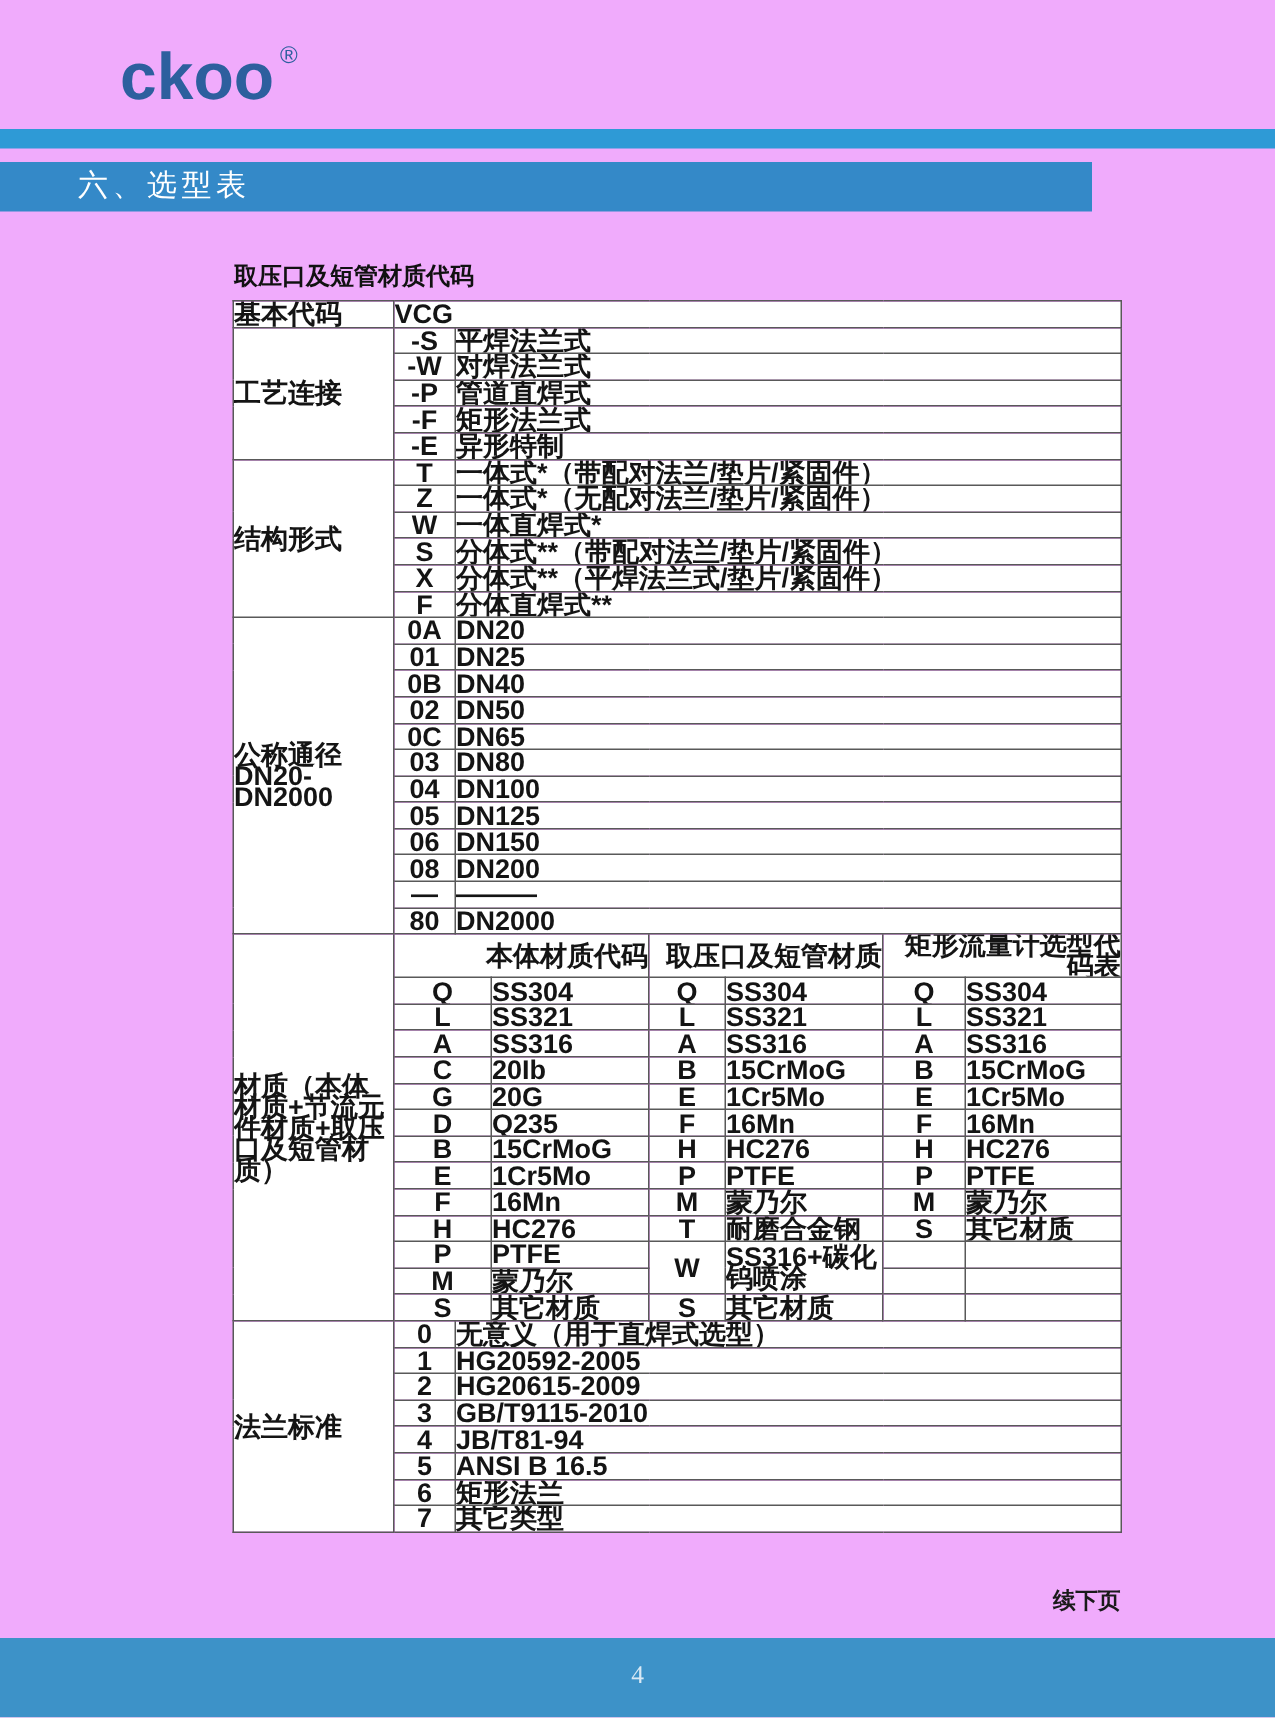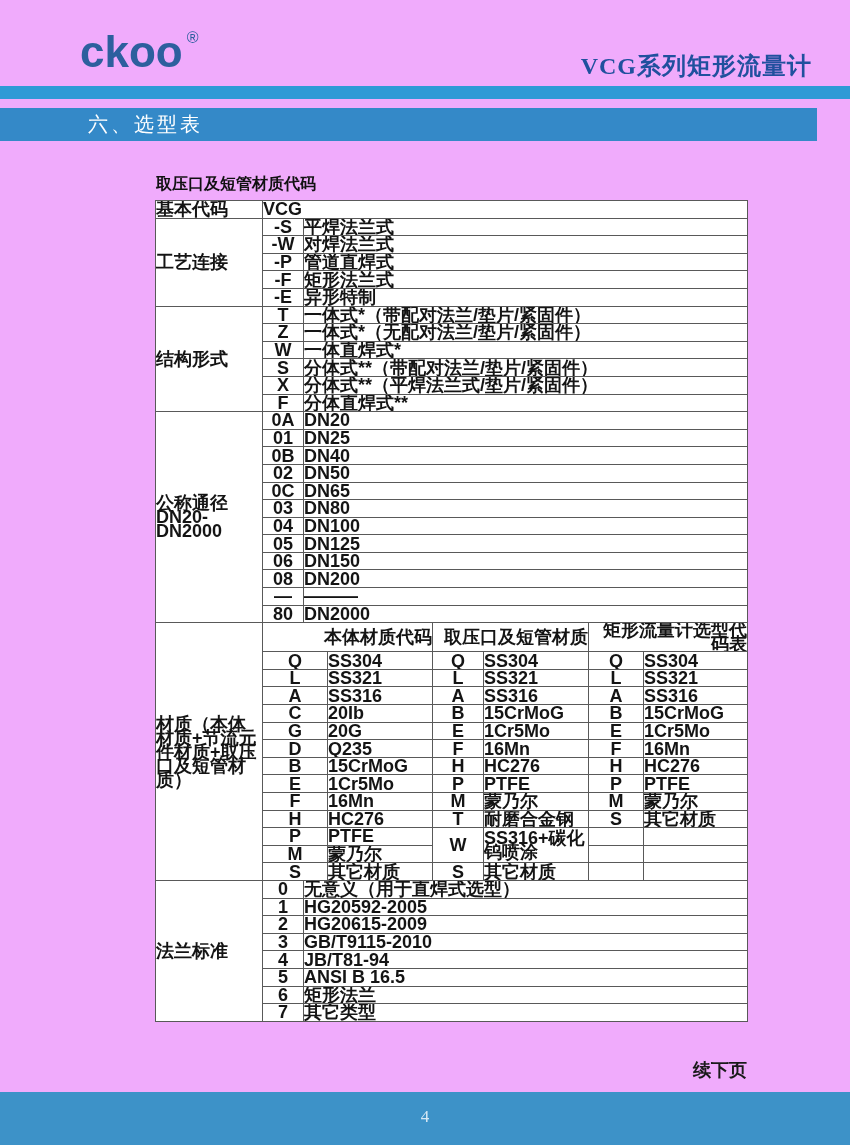--- a/index.html
+++ b/index.html
@@ -23,23 +23,23 @@
     position:absolute; right:38px; top:50px;
     font-family:"Liberation Serif","DejaVu Serif",serif;
     font-weight:bold; font-size:24px; color:var(--title,#20509E);
     letter-spacing:1px;
   }
   .bar-thin {
     position:absolute; left:0; top:86px; width:850px; height:13px;
     background:var(--bar1,#2E9AD6);
   }
   .banner {
-    position:absolute; left:0; top:108px; width:817px; height:33px;
+    position:absolute; left:0; top:108px; width:728px; height:33px;
     background:var(--bar2,#3489C8); color:#ffffff;
-    font-size:20px; line-height:33px; padding-left:88px; letter-spacing:3px;
+    font-size:20px; line-height:33px; padding-left:52px; letter-spacing:3px;
   }
   
   .table-title {
     position:absolute; left:156px; top:174px;
     font-size:16px; font-weight:bold; color:#111;
   }
   table.sel {
     position:absolute; left:155px; top:200px; width:592px;
     border-collapse:collapse; table-layout:fixed;
     font-size:18px;
@@ -50,37 +50,36 @@
     vertical-align:middle; background:#ffffff;
   }
   td.code  { text-align:center; }
   td.desc  { text-align:left; padding-left:8px; }
   td.label { vertical-align:top; text-align:left; padding:2px 3px 0 6px;
              white-space:pre-line; line-height:17px; }
   td.ghead { text-align:right; padding-left:6px; }
   td.shade { background:var(--shade,#D9D9D9); }
   .continued {
     position:absolute; left:155px; top:1058px; width:592px;
-    text-align:right; font-size:18px; font-weight:600; color:#1a1a1a;
+    text-align:right; font-size:15px; font-weight:600; color:#1a1a1a;
   }
   .footer-bar {
     position:absolute; left:0; top:1092px; width:850px; height:53px;
     background:var(--bar3,#3D92C8);
     color:#D8E9F5; text-align:center; line-height:50px;
     font-family:"Liberation Serif","DejaVu Serif",serif; font-size:17px;
   }
 </style>
 </head>
 <body>
 
 <div class="page" style="--logo: #2D5F9E; --title: #20509E; --bar1: #2E9AD6; --bar2: #3489C8; --bar3: #3D92C8; --shade: #D9D9D9;">
 
   <div class="logo"><span>ckoo</span><span class="reg">®</span></div>
 
-  <div class="doc-title">VCG系列矩形流量计</div>
 
   <div class="bar-thin"></div>
 
   <div class="banner"><span>六、选型表</span></div>
 
   <div class="table-title">取压口及短管材质代码</div>
 
   <table class="sel">
     <colgroup>
       <col style="width:107px">

